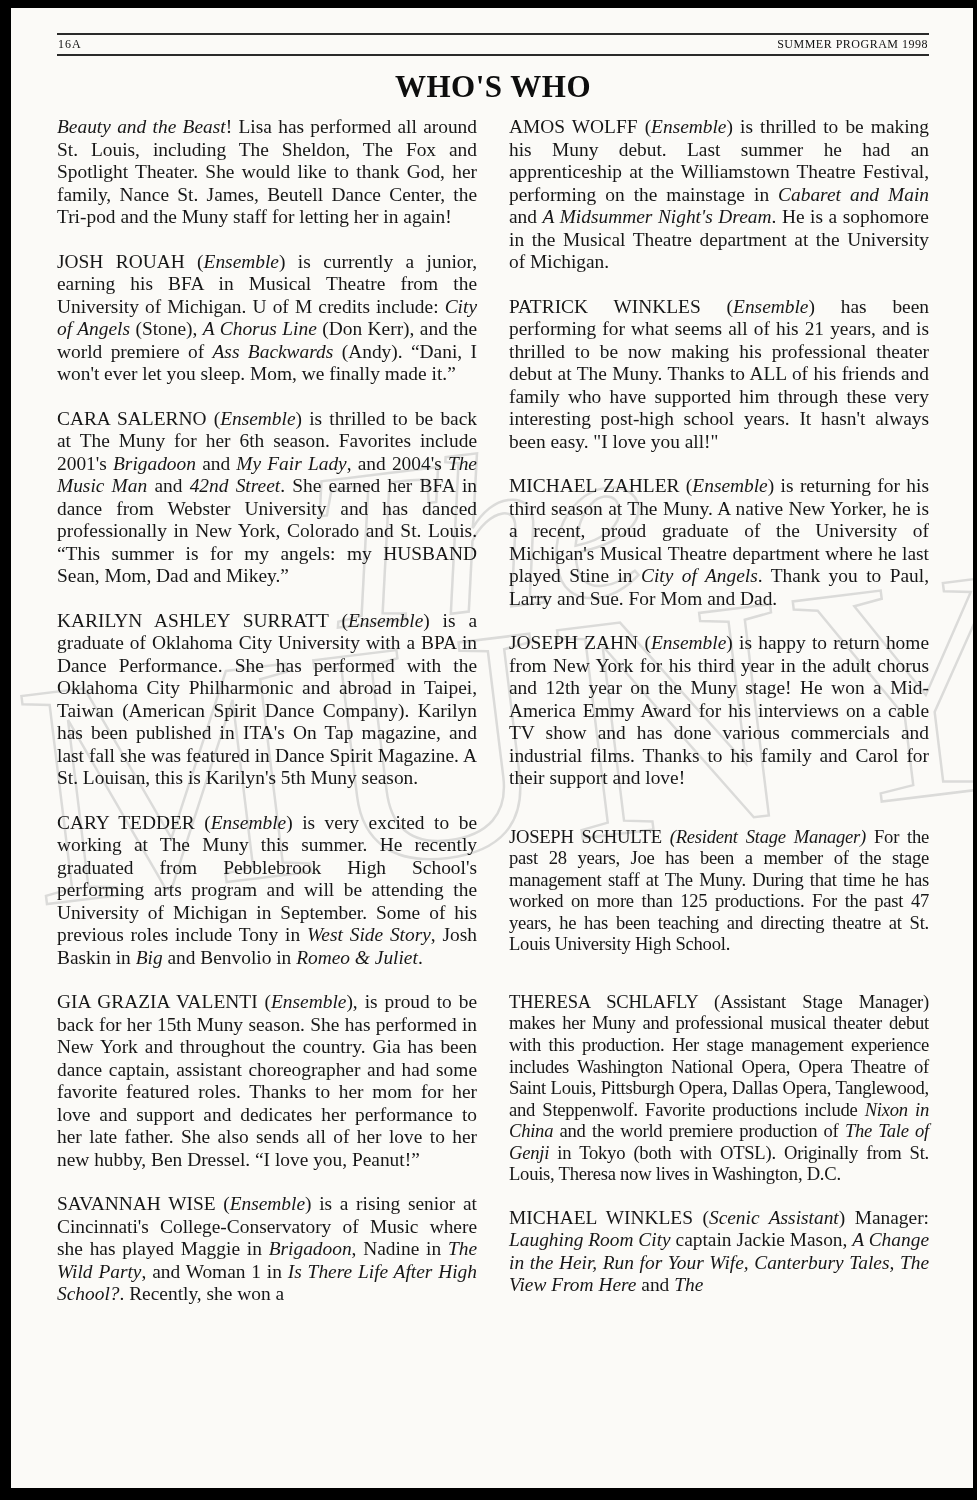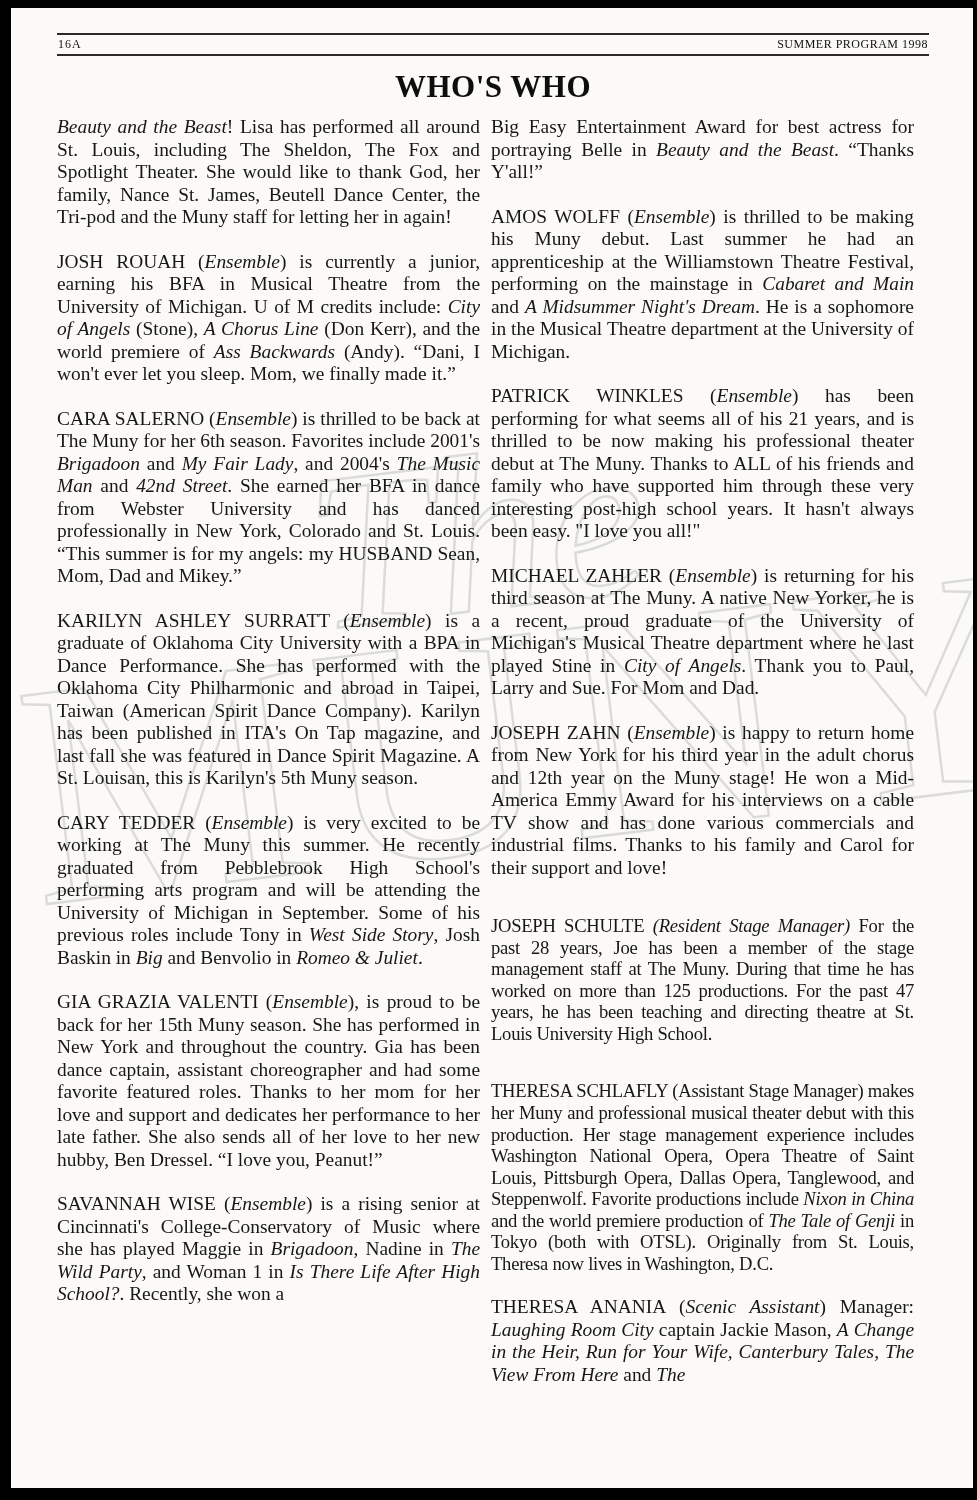--- a/index.html
+++ b/index.html
@@ -27,21 +27,21 @@
     padding:0 1px;
   }
   .pagehead .pnum { letter-spacing:1px; }
   .pagehead .prog { letter-spacing:0.5px; }
   .title {
     text-align:center;
     font-size:31px; font-weight:bold; color:#0e0e0e;
     margin:13px 0 11px 0;
     letter-spacing:0.5px;
   }
-  .columns { display:flex; gap:11px; }
+  .columns { display:flex; gap:32px; }
   .col { width:423px; }
   p.bio {
     font-size:19.4px; line-height:1.16;
     text-align:justify; text-justify:inter-word;
     color:#171717;
     margin:0 0 22px 0;
   }
   p.bio.compact { font-size:18.6px; letter-spacing:-0.25px;margin-top:36px; }
   .b { font-weight:normal; }
   .i { font-style:italic; }
@@ -84,26 +84,25 @@
         <div class="col">
             <p class="bio"><span class="i">Beauty and the Beast</span><span>! Lisa has performed all around St. Louis, including The Sheldon, The Fox and Spotlight Theater. She would like to thank God, her family, Nance St. James, Beutell Dance Center, the Tri-pod and the Muny staff for letting her in again!</span></p>
             <p class="bio"><span class="b">JOSH ROUAH</span><span> (</span><span class="i">Ensemble</span><span>) is currently a junior, earning his BFA in Musical Theatre from the University of Michigan. U of M credits include: </span><span class="i">City of Angels</span><span> (Stone), </span><span class="i">A Chorus Line</span><span> (Don Kerr), and the world premiere of </span><span class="i">Ass Backwards</span><span> (Andy). “Dani, I won't ever let you sleep. Mom, we finally made it.”</span></p>
             <p class="bio"><span class="b">CARA SALERNO</span><span> (</span><span class="i">Ensemble</span><span>) is thrilled to be back at The Muny for her 6th season. Favorites include 2001's </span><span class="i">Brigadoon</span><span> and </span><span class="i">My Fair Lady</span><span>, and 2004's </span><span class="i">The Music Man</span><span> and </span><span class="i">42nd Street</span><span>. She earned her BFA in dance from Webster University and has danced professionally in New York, Colorado and St. Louis. “This summer is for my angels: my HUSBAND Sean, Mom, Dad and Mikey.”</span></p>
             <p class="bio"><span class="b">KARILYN ASHLEY SURRATT</span><span> (</span><span class="i">Ensemble</span><span>) is a graduate of Oklahoma City University with a BPA in Dance Performance. She has performed with the Oklahoma City Philharmonic and abroad in Taipei, Taiwan (American Spirit Dance Company). Karilyn has been published in ITA's On Tap magazine, and last fall she was featured in Dance Spirit Magazine. A St. Louisan, this is Karilyn's 5th Muny season.</span></p>
             <p class="bio"><span class="b">CARY TEDDER</span><span> (</span><span class="i">Ensemble</span><span>) is very excited to be working at The Muny this summer. He recently graduated from Pebblebrook High School's performing arts program and will be attending the University of Michigan in September. Some of his previous roles include Tony in </span><span class="i">West Side Story</span><span>, Josh Baskin in </span><span class="i">Big</span><span> and Benvolio in </span><span class="i">Romeo &amp; Juliet</span><span>.</span></p>
             <p class="bio"><span class="b">GIA GRAZIA VALENTI</span><span> (</span><span class="i">Ensemble</span><span>), is proud to be back for her 15th Muny season. She has performed in New York and throughout the country. Gia has been dance captain, assistant choreographer and had some favorite featured roles. Thanks to her mom for her love and support and dedicates her performance to her late father. She also sends all of her love to her new hubby, Ben Dressel. “I love you, Peanut!”</span></p>
             <p class="bio"><span class="b">SAVANNAH WISE</span><span> (</span><span class="i">Ensemble</span><span>) is a rising senior at Cincinnati's College-Conservatory of Music where she has played Maggie in </span><span class="i">Brigadoon</span><span>, Nadine in </span><span class="i">The Wild Party</span><span>, and Woman 1 in </span><span class="i">Is There Life After High School?</span><span>. Recently, she won a</span></p>
           </div>
         <div class="col">
-            <p class="bio"><span>Big Easy Entertainment Award for best actress for portraying Belle in </span><span class="i">Beauty and the Beast</span><span>. “Thanks Y'all!”</span></p>
             <p class="bio"><span class="b">AMOS WOLFF</span><span> (</span><span class="i">Ensemble</span><span>) is thrilled to be making his Muny debut. Last summer he had an apprenticeship at the Williamstown Theatre Festival, performing on the mainstage in </span><span class="i">Cabaret and Main</span><span> and </span><span class="i">A Midsummer Night's Dream</span><span>. He is a sophomore in the Musical Theatre department at the University of Michigan.</span></p>
             <p class="bio"><span class="b">PATRICK WINKLES</span><span> (</span><span class="i">Ensemble</span><span>) has been performing for what seems all of his 21 years, and is thrilled to be now making his professional theater debut at The Muny. Thanks to ALL of his friends and family who have supported him through these very interesting post-high school years. It hasn't always been easy. "I love you all!"</span></p>
             <p class="bio"><span class="b">MICHAEL ZAHLER</span><span> (</span><span class="i">Ensemble</span><span>) is returning for his third season at The Muny. A native New Yorker, he is a recent, proud graduate of the University of Michigan's Musical Theatre department where he last played Stine in </span><span class="i">City of Angels</span><span>. Thank you to Paul, Larry and Sue. For Mom and Dad.</span></p>
             <p class="bio"><span class="b">JOSEPH ZAHN</span><span> (</span><span class="i">Ensemble</span><span>) is happy to return home from New York for his third year in the adult chorus and 12th year on the Muny stage! He won a Mid-America Emmy Award for his interviews on a cable TV show and has done various commercials and industrial films. Thanks to his family and Carol for their support and love!</span></p>
             <p class="bio compact"><span class="b">JOSEPH SCHULTE</span><span> </span><span class="i">(Resident Stage Manager)</span><span> For the past 28 years, Joe has been a member of the stage management staff at The Muny. During that time he has worked on more than 125 productions. For the past 47 years, he has been teaching and directing theatre at St. Louis University High School.</span></p>
             <p class="bio compact"><span class="b">THERESA SCHLAFLY</span><span> (Assistant Stage Manager) makes her Muny and professional musical theater debut with this production. Her stage management experience includes Washington National Opera, Opera Theatre of Saint Louis, Pittsburgh Opera, Dallas Opera, Tanglewood, and Steppenwolf. Favorite productions include </span><span class="i">Nixon in China</span><span> and the world premiere production of </span><span class="i">The Tale of Genji</span><span> in Tokyo (both with OTSL). Originally from St. Louis, Theresa now lives in Washington, D.C.</span></p>
-            <p class="bio"><span class="b">THERESA ANANIA</span><span> (</span><span class="i">Scenic Assistant</span><span>) Manager: </span><span class="i">Laughing Room City</span><span> captain Jackie Mason, </span><span class="i">A Change in the Heir, Run for Your Wife, Canterbury Tales, The View From Here</span><span> and </span><span class="i">The</span></p>
+            <p class="bio"><span class="b">MICHAEL WINKLES</span><span> (</span><span class="i">Scenic Assistant</span><span>) Manager: </span><span class="i">Laughing Room City</span><span> captain Jackie Mason, </span><span class="i">A Change in the Heir, Run for Your Wife, Canterbury Tales, The View From Here</span><span> and </span><span class="i">The</span></p>
           </div>
       </div>
 
     </div>
   </div>
 </div>
 
 </body></html>

